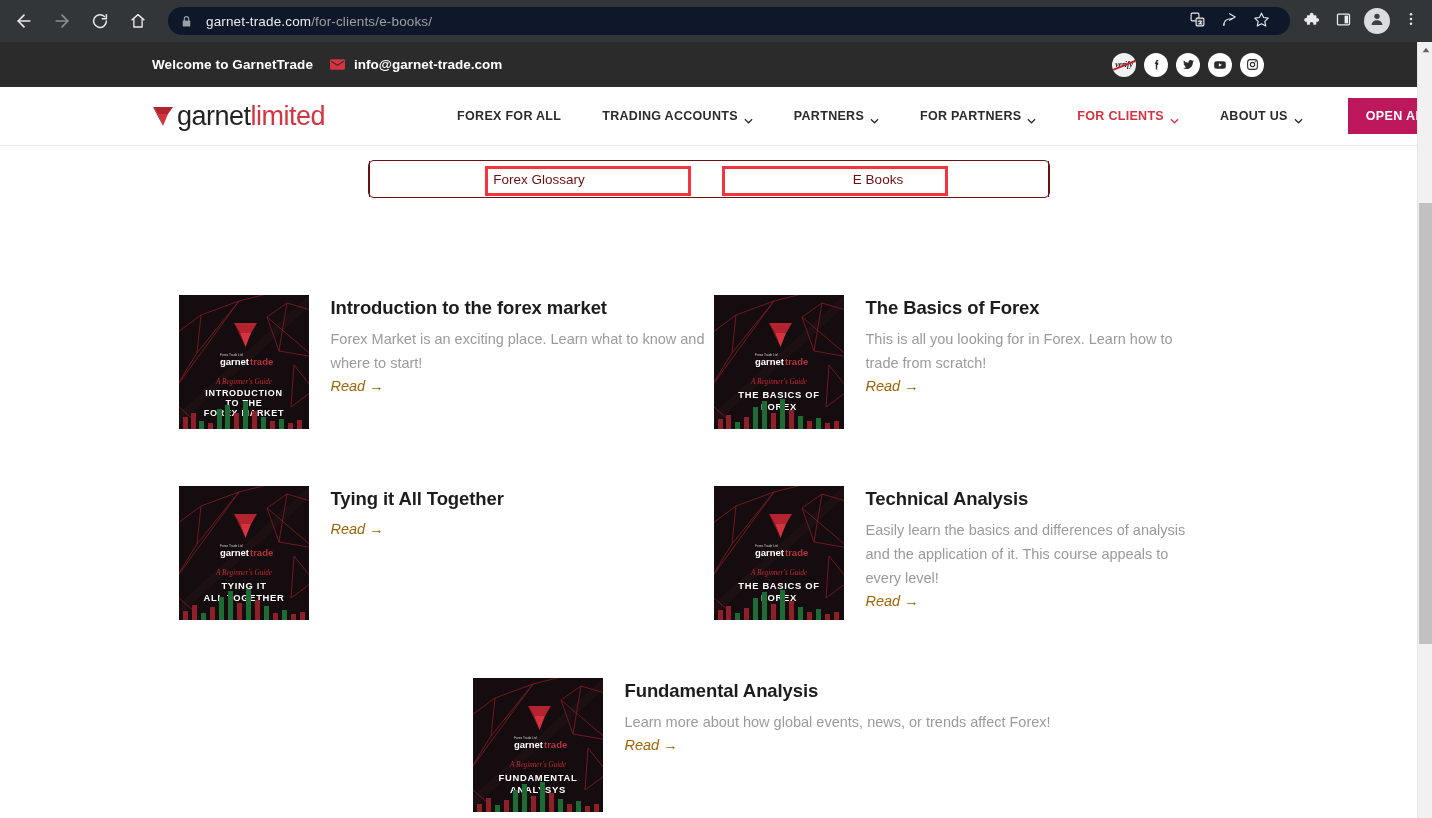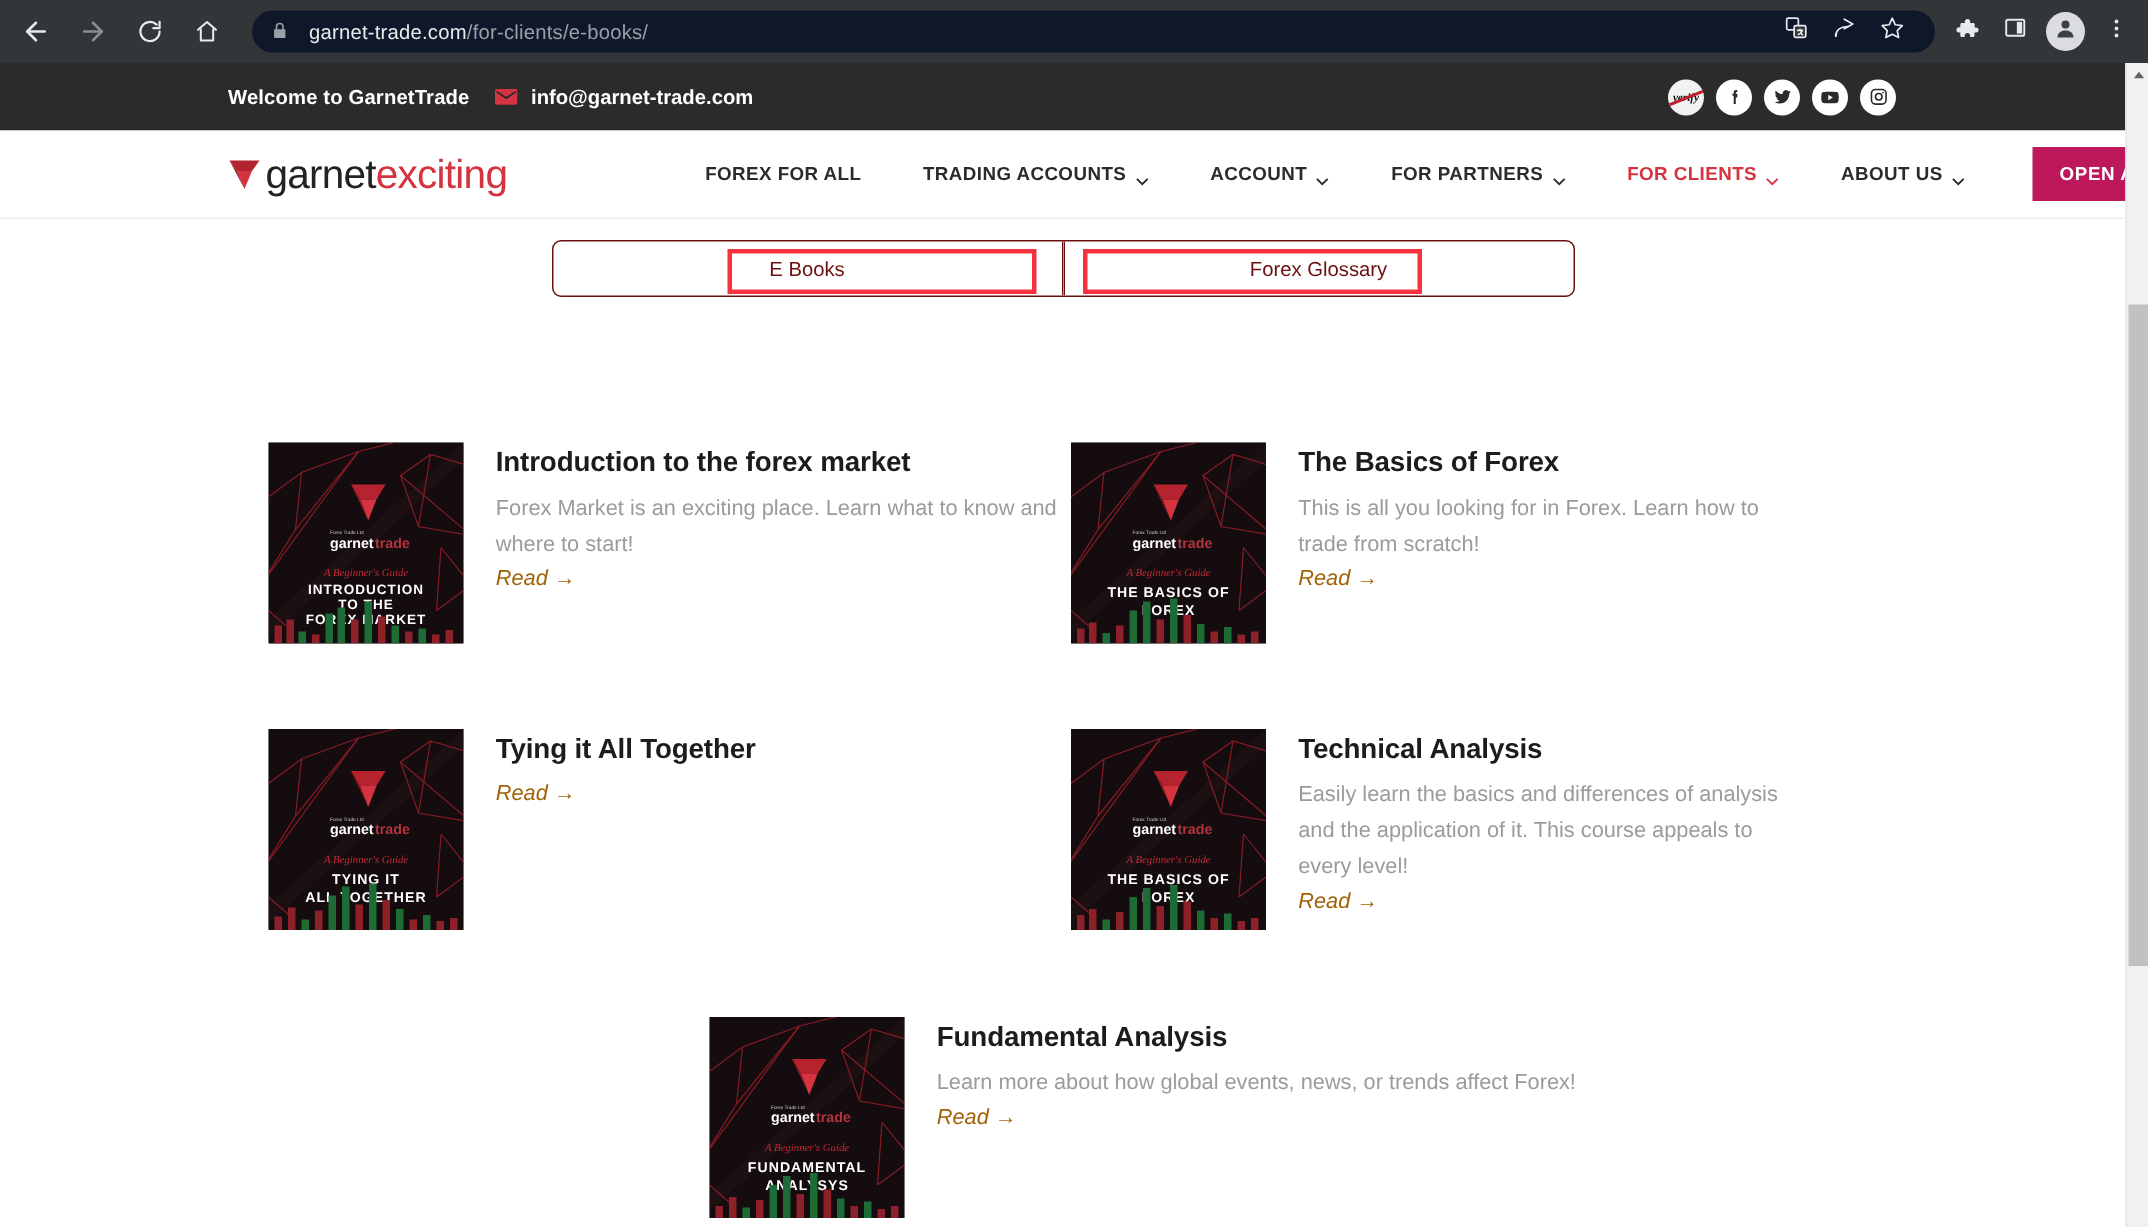--- a/index.html
+++ b/index.html
@@ -318,35 +318,35 @@
   <div class="mainnav">
     <div class="logo">
       <span class="logo-gem">
         <svg width="22" height="24" viewBox="0 0 22 24">
           <polygon points="1,3 21,3 16,10 6,10" fill="#b32430"></polygon>
           <polygon points="6,10 16,10 11,22" fill="#d4333f"></polygon>
           <polygon points="1,3 6,10 11,22" fill="#8f1b25"></polygon>
         </svg>
       </span>
       <span class="logo-garnet">garnet</span>
-        <span class="logo-limited">exciting</span>
+        <span class="logo-limited">limited</span>
     </div>
 
     <div class="navlinks">
       <div class="navitem">
         <span>FOREX FOR ALL</span>
       </div>
       <div class="navitem">
         <span>TRADING ACCOUNTS</span>
         <span class="chev"><svg width="9" height="6" viewBox="0 0 10 6" fill="none" stroke="#2b2b2b" stroke-width="1.4">
               <polyline points="1,1 5,5 9,1"></polyline>
             </svg></span>
       </div>
       <div class="navitem">
-        <span>ACCOUNT</span>
+        <span>PARTNERS</span>
         <span class="chev"><svg width="9" height="6" viewBox="0 0 10 6" fill="none" stroke="#2b2b2b" stroke-width="1.4">
               <polyline points="1,1 5,5 9,1"></polyline>
             </svg></span>
       </div>
       <div class="navitem">
         <span>FOR PARTNERS</span>
         <span class="chev"><svg width="9" height="6" viewBox="0 0 10 6" fill="none" stroke="#2b2b2b" stroke-width="1.4">
               <polyline points="1,1 5,5 9,1"></polyline>
             </svg></span>
       </div>
@@ -363,25 +363,25 @@
             </svg></span>
       </div>
       <div class="cta">OPEN AN ACCOUNT</div>
     </div>
   </div>
 
   <div class="hairline"></div>
 
   <div class="tabs-wrap">
     <div class="tabs-outer">
+      <div class="tab t2">
+        <span>Forex Glossary</span>
+      </div>
       <div class="tab t1">
         <span>E Books</span>
-      </div>
-      <div class="tab t2">
-        <span>Forex Glossary</span>
       </div>
     </div>
   </div>
 
   <div class="content">
     <div class="grid">
 
       <div class="card">
         <div class="thumb">
           <svg viewBox="0 0 130 134" width="130" height="134" preserveAspectRatio="none">

